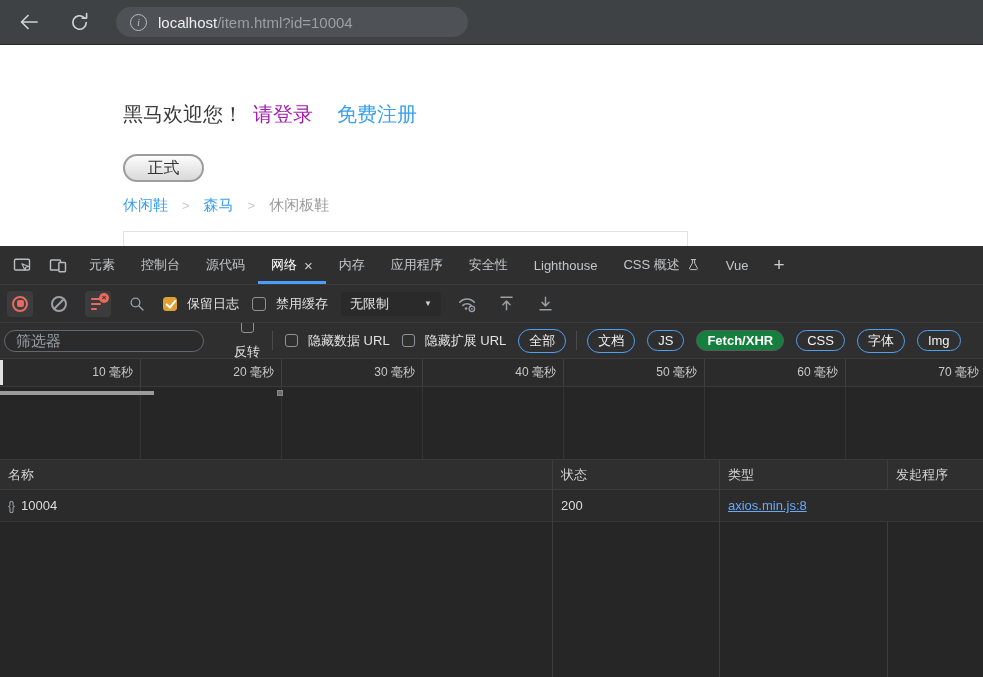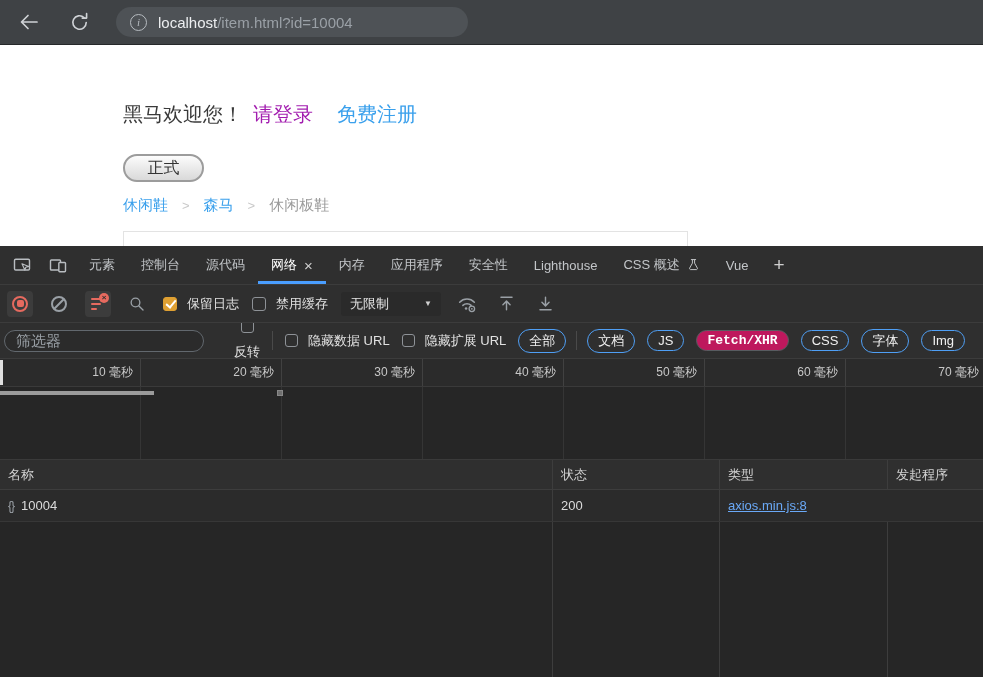--- a/index.html
+++ b/index.html
@@ -76,21 +76,21 @@
   .dropdown .arrow { font-size:8px; color:#d0d0d0; }
 
   .dt-filterbar { height:36px; background:#2f2f2f; border-bottom:1px solid #3c3c3c;
     display:flex; align-items:center; padding:0 4px; gap:12px; overflow:hidden; }
   .filter-input { width:200px; height:22px; border:1px solid #62686e; border-radius:11px;
     background:#2b2b2b; color:#22c55e; padding:0 11px; font-size:15px; outline:none; font-family:inherit; flex-shrink:0; }
   .filter-input::placeholder { color:#9aa0a6; }
   .vdiv { width:1px; height:19px; background:#4a4a4a; flex-shrink:0; }
   .pill { border:1.5px solid #4f9ff5; border-radius:12px; padding:2px 10px; color:#f1f1f1;
     white-space:nowrap; cursor:pointer; flex-shrink:0; }
-  .pill.selected { background:#be185d; border-color:#585c60; color:#fff; font-weight:bold;font-family:Liberation Mono, monospace; }
+  .pill.selected { background:#15803d; border-color:#585c60; color:#fff; font-weight:bold; }
 
   .dt-ruler { height:28px; background:#2b2b2b; border-bottom:1px solid #3a3a3a;
     display:flex; position:relative; overflow:hidden; }
   .tick { width:141px; flex-shrink:0; border-right:1px solid #414141; display:flex; align-items:center;
     justify-content:flex-end; padding-right:7px; color:#c7c7c7; font-size:12px; }
   .ruler-caret { position:absolute; left:0; top:1px; width:3px; height:25px; background:#e0e0e0; }
 
   .dt-overview { height:73px; background:#262626; border-bottom:1px solid #3a3a3a; position:relative; }
   .ov-line { position:absolute; top:0; bottom:0; width:1px; background:#353535; }
   .ov-bar { position:absolute; left:0; top:4px; width:154px; height:4px; background:#9b9b9b; }

